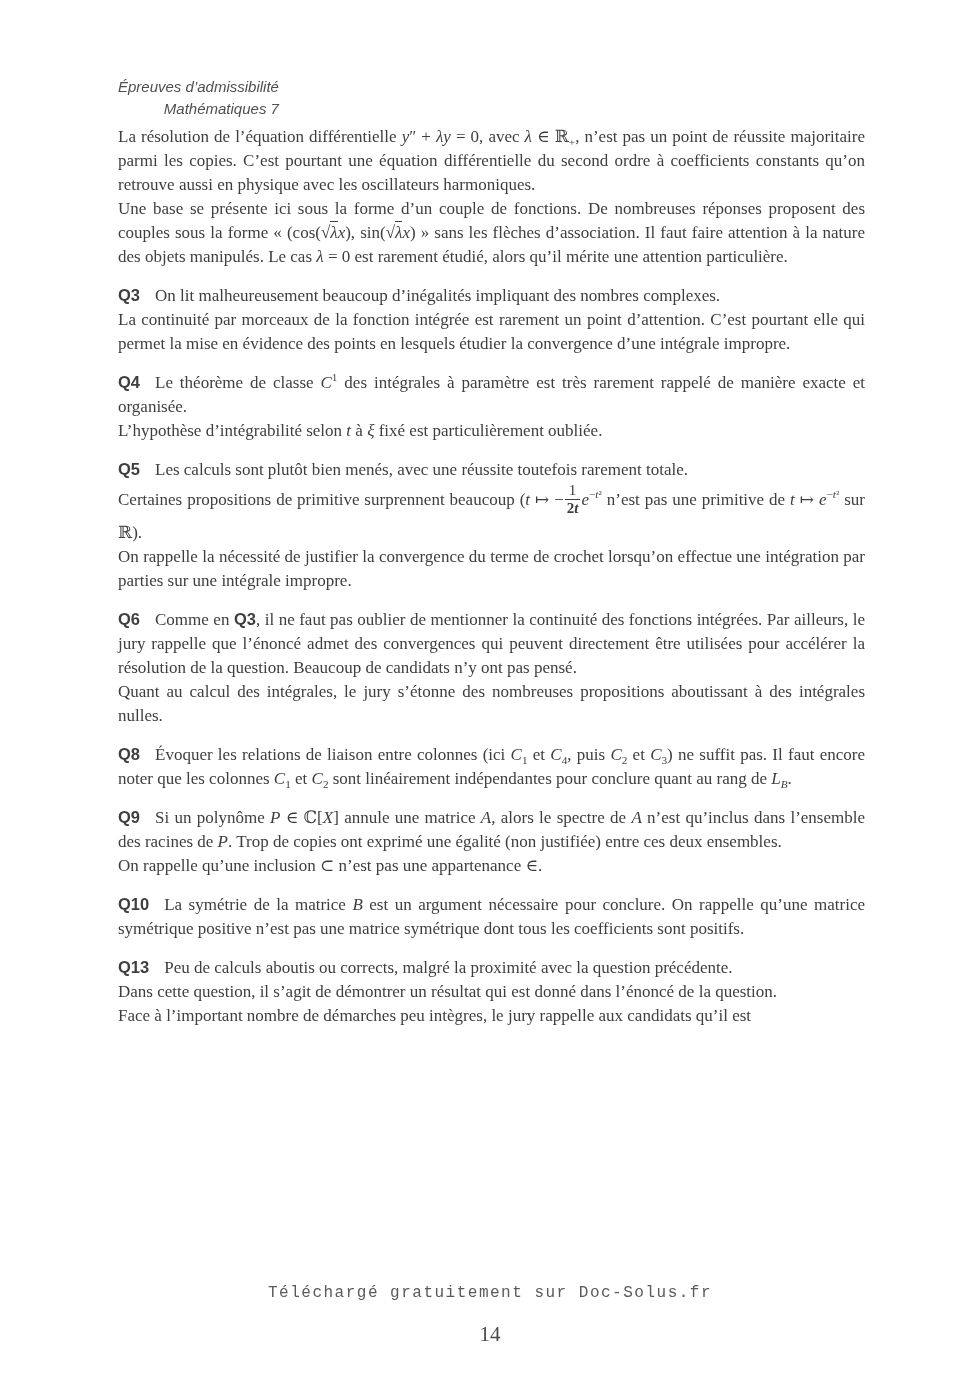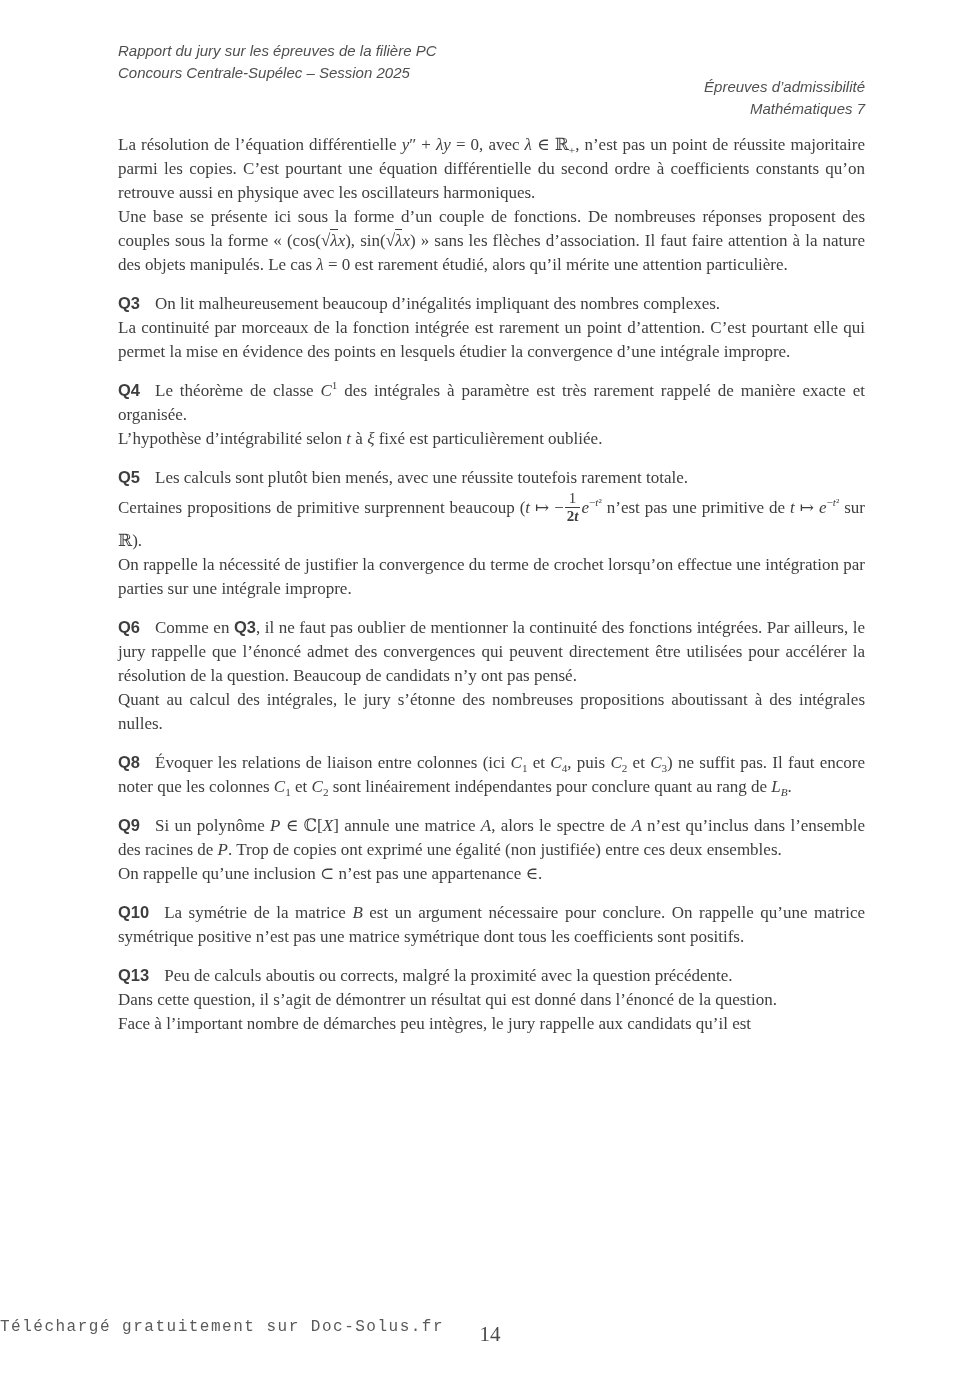--- a/index.html
+++ b/index.html
@@ -16,21 +16,21 @@
   .hdr{
     position:absolute;top:40px;left:118px;width:747px;
     display:flex;justify-content:space-between;
     font-family:"Liberation Sans","DejaVu Sans",sans-serif;
     font-style:italic;font-size:15px;line-height:22px;color:#4f4f4f;
   }
   .hdr .right{text-align:right;margin-top:36px;}
   .hdr div span{display:block;}
   
   .body{
-    position:absolute;top:132px;left:118px;width:747px;
+    position:absolute;top:124px;left:118px;width:747px;
     font-size:17px;line-height:24px;text-align:justify;
   }
   .block{margin:0 0 14px 0;}
   .qlabel{
     font-family:"Liberation Sans","DejaVu Sans",sans-serif;
     font-weight:bold;font-size:16.5px;color:#3e3e3e;
   }
   .qlabel:not(:empty){margin-right:15px;}
   .qref{font-family:"Liberation Sans","DejaVu Sans",sans-serif;font-weight:bold;font-size:16.5px;}
   i{font-style:italic;}
@@ -40,35 +40,32 @@
   .frac .num{display:block;border-bottom:1px solid #3e3e3e;padding:0 2px;}
   .frac .den{display:block;padding:0 2px;font-weight:bold;}
   .ovl{border-top:1px solid #3e3e3e;padding-top:1px;}
   .nw{white-space:nowrap;}
   
   .pagenum{
     position:absolute;top:1322px;left:0;width:100%;
     text-align:center;font-size:21px;color:#4a4a4a;
   }
   .watermark{
-    position:absolute;top:1318px;left:0;width:100%;
+    position:absolute;top:1284px;left:0;width:100%;
+    text-align:center;
     font-family:"Liberation Mono","DejaVu Sans Mono",monospace;
     font-size:16px;letter-spacing:1.5px;color:#5a5a5a;
   }
 </style>
 </head>
 <body>
 
 <div class="page">
 
   <div class="hdr">
-    <div class="left">
-      <span>Rapport du jury sur les épreuves de la filière PC</span>
-      <span>Concours Centrale-Supélec – Session 2025</span>
-    </div>
     <div class="right">
       <span>Épreuves d’admissibilité</span>
       <span>Mathématiques 7</span>
     </div>
   </div>
 
   <div class="body">
     <p class="block"><span class="qlabel"></span><span class="btext">La résolution de l’équation différentielle <i>y</i>″ + <i>λy</i> = 0, avec <i>λ</i> ∈ ℝ<sub>+</sub>, n’est pas un point de réussite majoritaire parmi les copies. C’est pourtant une équation différentielle du second ordre à coefficients constants qu’on retrouve aussi en physique avec les oscillateurs harmoniques.<br>Une base se présente ici sous la forme d’un couple de fonctions. De nombreuses réponses proposent des couples sous la forme « <span class="nw">(cos(√<span class="ovl"><i>λ</i></span><i>x</i>),</span> <span class="nw">sin(√<span class="ovl"><i>λ</i></span><i>x</i>)</span> » sans les flèches d’association. Il faut faire attention à la nature des objets manipulés. Le cas <span class="nw"><i>λ</i> = 0</span> est rarement étudié, alors qu’il mérite une attention particulière.</span></p>
     <p class="block"><span class="qlabel">Q3</span><span class="btext">On lit malheureusement beaucoup d’inégalités impliquant des nombres complexes.<br>La continuité par morceaux de la fonction intégrée est rarement un point d’attention. C’est pourtant elle qui permet la mise en évidence des points en lesquels étudier la convergence d’une intégrale impropre.</span></p>
     <p class="block"><span class="qlabel">Q4</span><span class="btext">Le théorème de classe <i>C</i><sup>1</sup> des intégrales à paramètre est très rarement rappelé de manière exacte et organisée.<br>L’hypothèse d’intégrabilité selon <i>t</i> à <i>ξ</i> fixé est particulièrement oubliée.</span></p>

